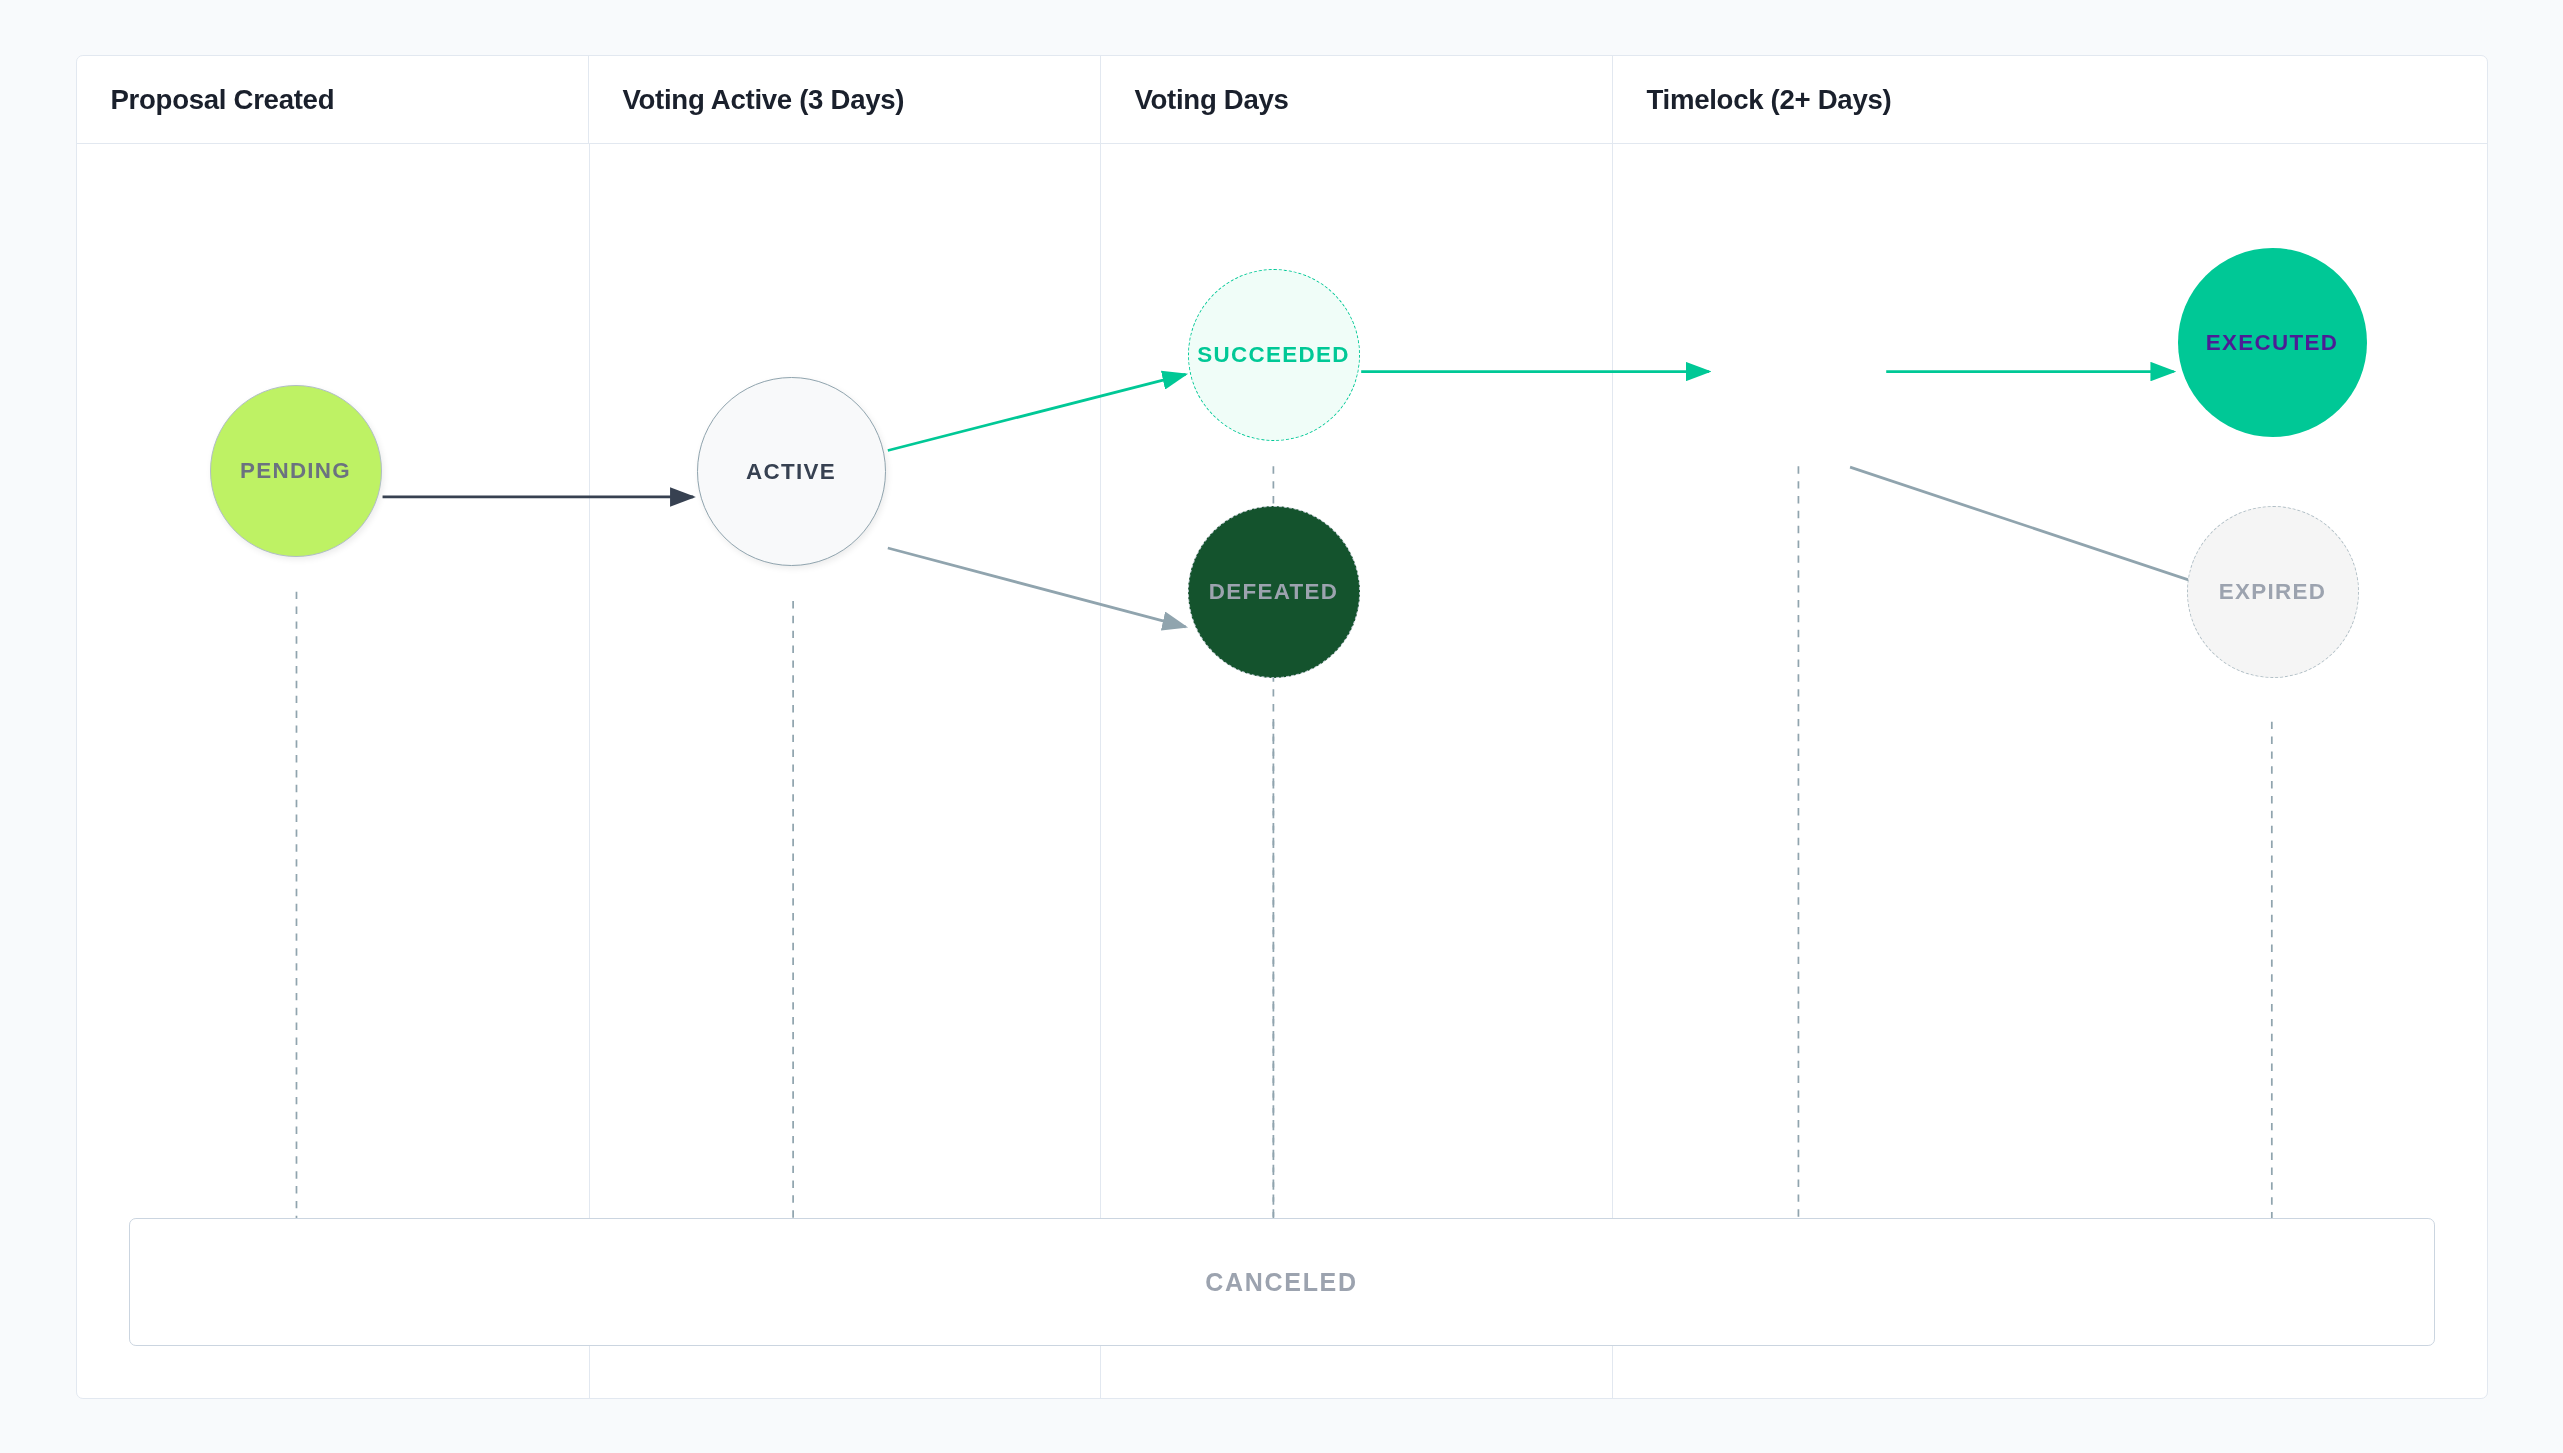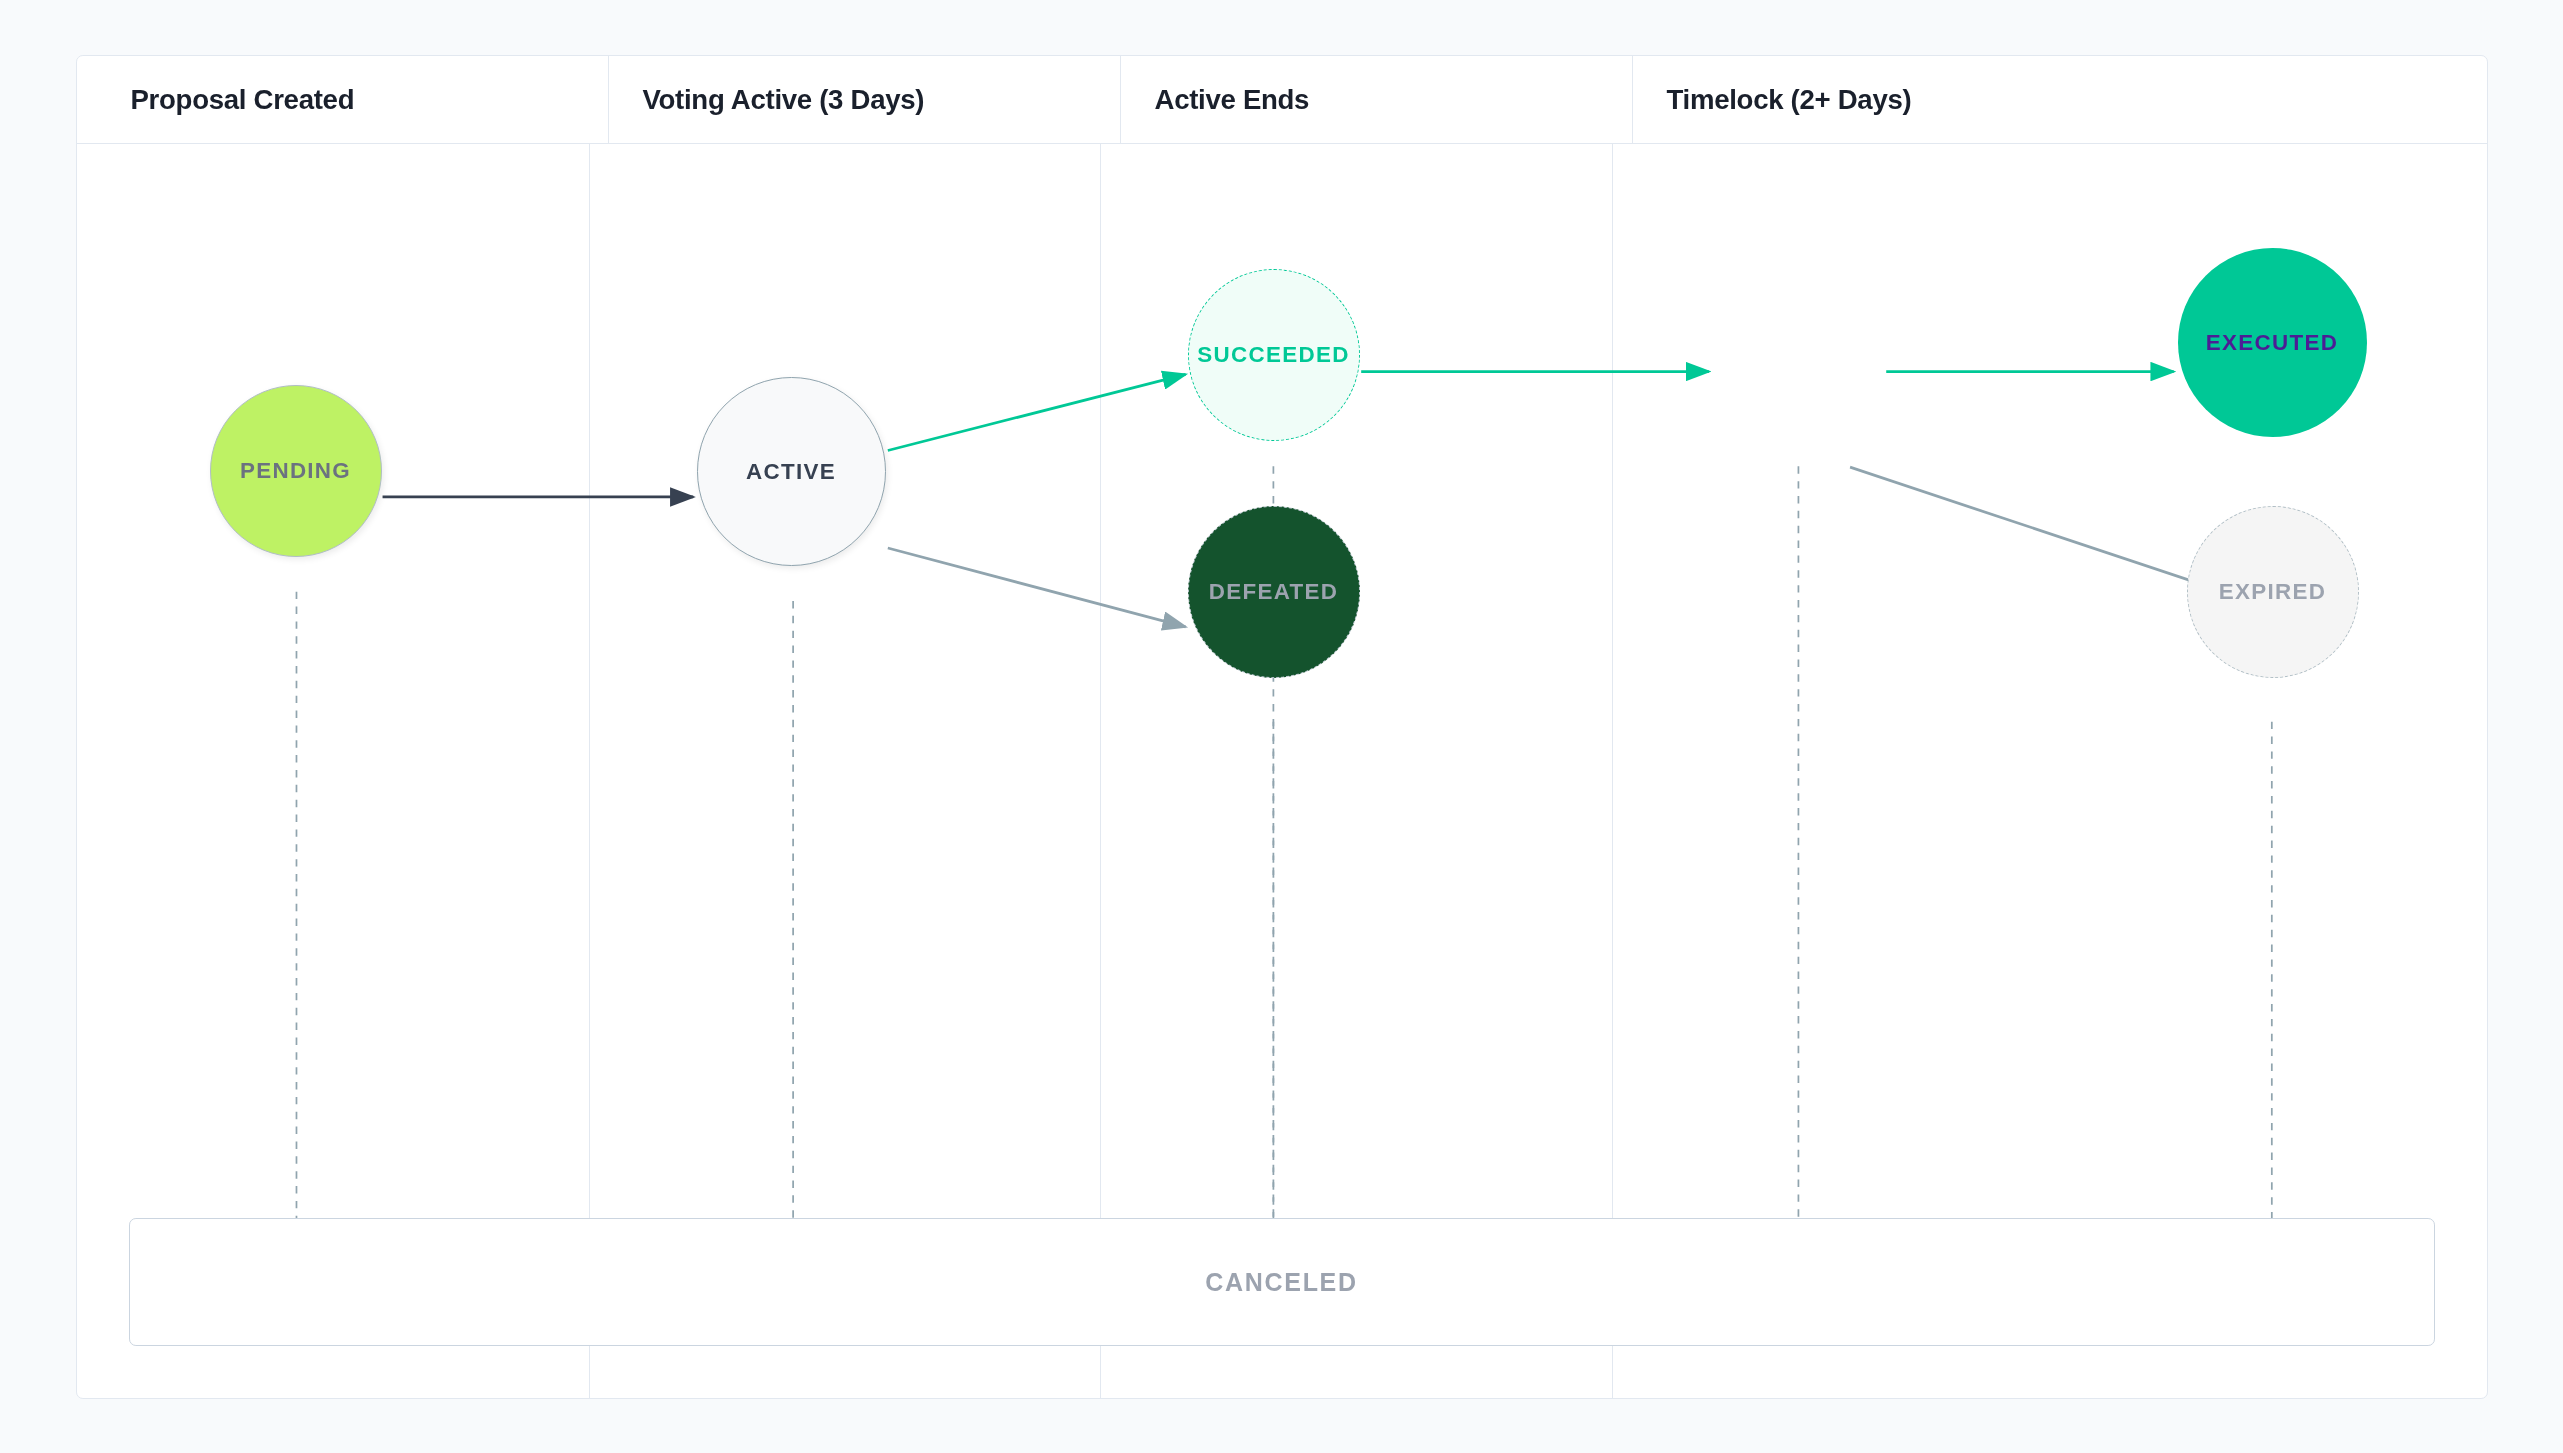--- a/index.html
+++ b/index.html
@@ -24,21 +24,20 @@
       display: flex;
       flex-direction: column;
     }
 
     
     .header-row {
       display: grid;
       grid-template-columns: 512px 512px 512px 1fr;
       border-bottom: 0.9px solid #e2e8f0;
       flex-shrink: 0;
-      padding-left: 20px;
     }
 
     .header-cell {
       padding: 27.6px 34px;
       border-right: 0.9px solid #e2e8f0;
       font-size: 27.6px;
       font-weight: 700;
       color: #1a202c;
       letter-spacing: -0.3px;
     }
@@ -161,21 +160,21 @@
     }
   </style>
 </head>
 <body>
 
 <div class="diagram-container">
 
   <div class="header-row">
     <div class="header-cell">Proposal Created</div>
     <div class="header-cell">Voting Active (3 Days)</div>
-    <div class="header-cell">Active Ends</div>
+    <div class="header-cell">Voting Days</div>
     <div class="header-cell">Timelock (2+ Days)</div>
   </div>
 
   <div class="content-area">
 
     <div class="col-divider" style="left: 512px;"></div>
     <div class="col-divider" style="left: 1023px;"></div>
     <div class="col-divider" style="left: 1535px;"></div>
 
     <svg class="svg-overlay" viewBox="0 0 2800 1350" preserveAspectRatio="none">

